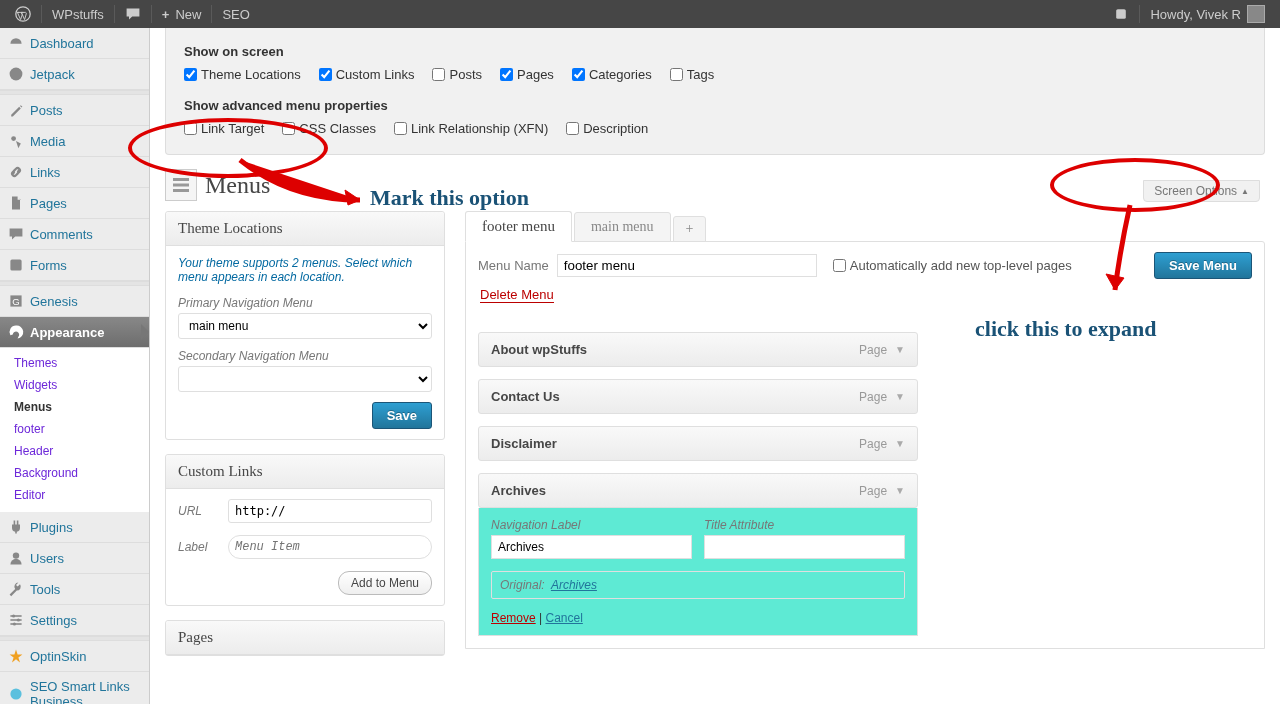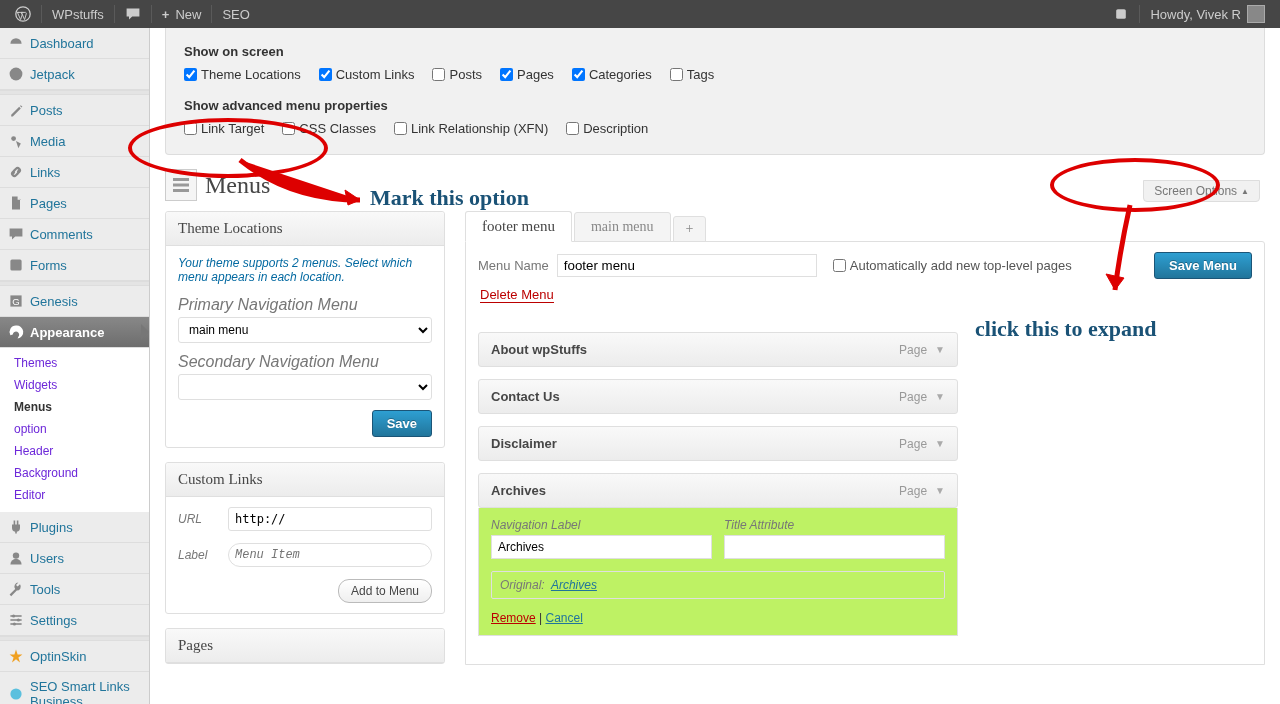--- a/index.html
+++ b/index.html
@@ -47,52 +47,52 @@
 
 
 .cols { display: flex; gap: 20px; align-items: flex-start; }
 .col-left { width: 280px; }
 .col-right { flex: 1; }
 
 .metabox { border: 1px solid #dfdfdf; border-radius: 3px; margin-bottom: 14px; background: #fff; }
 .metabox h3 { font-family: Georgia, serif; font-weight: normal; font-size: 15px; color: #464646; padding: 8px 12px; background: linear-gradient(#f9f9f9,#ececec); border-bottom: 1px solid #dfdfdf; border-radius: 3px 3px 0 0; }
 .metabox .inside { padding: 10px 12px; }
 .metabox .inside p.desc { font-style: italic; color: #0369a1; font-size: 12px; margin-bottom: 12px; }
-.metabox .fld-label { font-style: italic; color: #777; font-size: 16px; margin-bottom: 3px; display: block; }
+.metabox .fld-label { font-style: italic; color: #777; font-size: 12px; margin-bottom: 3px; display: block; }
 .metabox select, .metabox input[type=text] { width: 100%; padding: 4px 6px; border: 1px solid #dfdfdf; border-radius: 3px; font-size: 12px; background: #fff; }
 .metabox .fld { margin-bottom: 10px; }
 .metabox .btn-row { text-align: right; }
 
 .button { display: inline-block; padding: 4px 12px; border: 1px solid #bbb; border-radius: 11px; background: linear-gradient(#fff,#efefef); font-size: 12px; color: #464646; cursor: pointer; }
 .button-primary { display: inline-block; padding: 5px 14px; border: 1px solid #1b5577; border-radius: 3px; background: linear-gradient(#2e9fd2,#21759b); color: #fff; font-size: 13px; font-weight: bold; cursor: pointer; text-shadow: 0 -1px rgba(0,0,0,.3); }
 
 
 .menu-tabs { display: flex; align-items: flex-end; margin-bottom: -1px; }
 .menu-tabs .tab { padding: 6px 16px; border: 1px solid #dfdfdf; background: #f4f4f4; font-family: Georgia, serif; color: #888; font-size: 14px; cursor: pointer; border-radius: 3px 3px 0 0; margin-right: 2px; }
 .menu-tabs .tab.active { background: #fff; color: #464646; border-bottom-color: #fff; font-size: 15px; }
 .menu-tabs .tab.add { padding: 4px 12px; color: #888; }
 
-.menu-settings { border: 1px solid #dfdfdf; padding: 10px 12px 16px; border-radius: 0 3px 0 0; }
+.menu-settings { border: 1px solid #dfdfdf; padding: 10px 12px 0; border-radius: 0 3px 0 0; }
 .menu-settings .row1 { display: flex; align-items: center; margin-bottom: 8px; }
 .menu-settings .row1 label { color: #777; margin-right: 8px; font-size: 13px; }
 .menu-settings .row1 input[type=text] { width: 260px; padding: 3px 6px; border: 1px solid #dfdfdf; background: #fff; }
 .menu-settings .row1 .auto { margin-left: 16px; display: flex; align-items: center; font-size: 13px; color: #555; }
 .menu-settings .row1 .auto input { margin-right: 4px; }
 .menu-settings .row1 .spacer { flex: 1; }
 .menu-settings .delete { color: #b00; text-decoration: none; border-bottom: 1px solid #b00; font-size: 13px; margin-left: 2px; cursor: pointer; }
 
 
 .menu-items { padding: 20px 0 0; }
-.menu-item { width: 480px; margin-bottom: 12px; }
+.menu-item { width: 440px; margin-bottom: 12px; }
 .menu-item .bar { border: 1px solid #dfdfdf; background: linear-gradient(#f9f9f9,#ececec); padding: 9px 12px; display: flex; align-items: center; border-radius: 3px; cursor: pointer; }
 .menu-item .bar .title { font-weight: bold; color: #464646; font-size: 13px; }
 .menu-item .bar .spacer { flex: 1; }
 .menu-item .bar .type { color: #999; font-size: 12px; margin-right: 8px; }
 .menu-item .bar .tri { color: #aaa; font-size: 10px; }
-.menu-item .details { border: 1px solid #dfdfdf; border-top: none; padding: 10px 12px; background: #bef264; }
+.menu-item .details { border: 1px solid #dfdfdf; border-top: none; padding: 10px 12px; background: #5eead4; }
 .menu-item .details .drow { display: flex; gap: 12px; margin-bottom: 12px; }
 .menu-item .details .dcol { flex: 1; }
 .menu-item .details .dcol label { display: block; font-style: italic; color: #777; font-size: 12px; margin-bottom: 3px; }
 .menu-item .details input[type=text] { width: 100%; padding: 4px 6px; border: 1px solid #dfdfdf; background: #fff; font-size: 12px; }
 .menu-item .details .orig { border: 1px solid #dfdfdf; padding: 6px 8px; font-size: 12px; font-style: italic; color: #777; margin-bottom: 12px; border-radius: 2px; }
 .menu-item .details .orig a { color: #21759b; text-decoration: underline; }
 .menu-item .details .actions { font-size: 12px; }
 .menu-item .details .actions .rm { color: #b00; text-decoration: underline; cursor: pointer; }
 .menu-item .details .actions .cn { color: #21759b; text-decoration: underline; cursor: pointer; }
 
@@ -230,21 +230,21 @@
           <svg viewBox="0 0 20 20">
             <path d="M10 2a8 8 0 00-7 12l3-1a4 4 0 117 3l-1 2a8 8 0 00-2-16z"></path>
           </svg>
         </span>
         <span>Appearance</span>
       </li>
       <ul class="submenu">
         <li class="">Themes</li>
         <li class="">Widgets</li>
         <li class="current">Menus</li>
-        <li class="">option</li>
+        <li class="">footer</li>
         <li class="">Header</li>
         <li class="">Background</li>
         <li class="">Editor</li>
       </ul>
       <li class="top">
         <span class="ico">
           <svg viewBox="0 0 20 20">
             <path d="M7 2v5H5v4a5 5 0 004 5v2h2v-2a5 5 0 004-5V7h-2V2h-2v5H9V2z"></path>
           </svg>
         </span>

